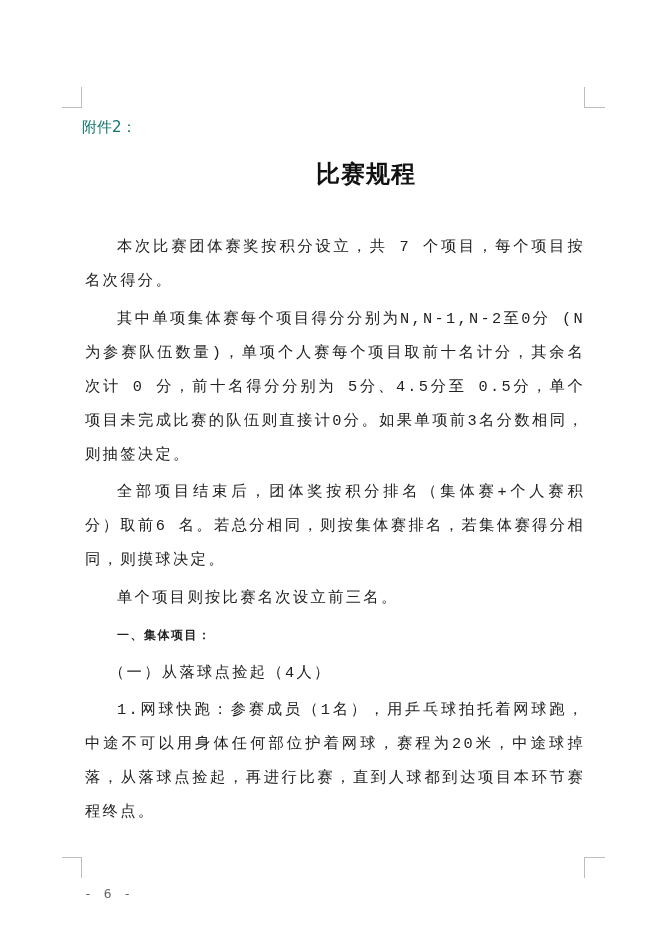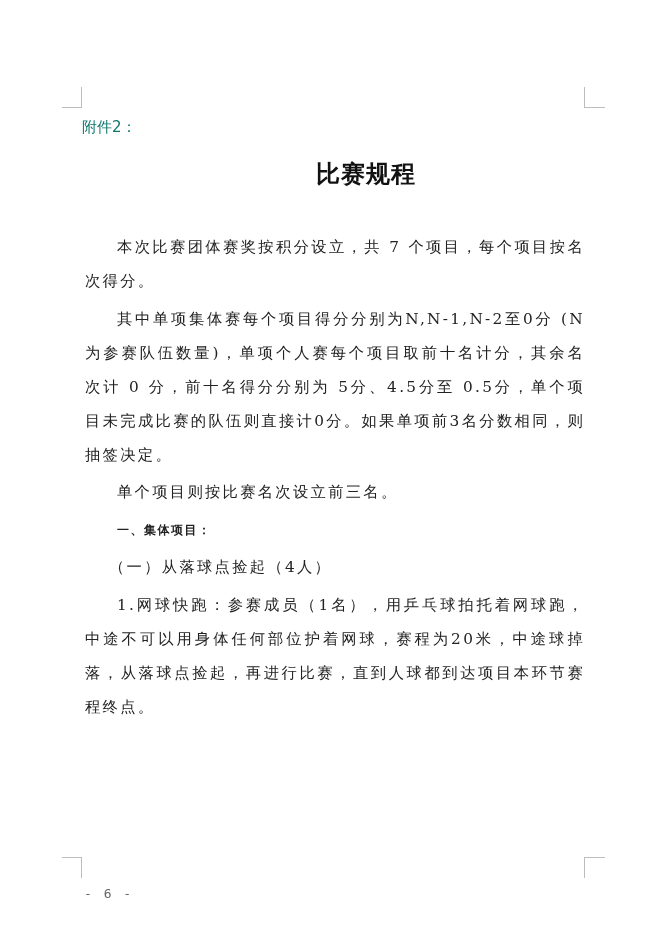--- a/index.html
+++ b/index.html
@@ -8,39 +8,40 @@
   .corner { position:absolute; border-color:#bdbdbd; border-style:solid; border-width:0; }
   .c-tl { left:62px; top:87px; width:19px; height:20px; border-right-width:1px; border-bottom-width:1px; }
   .c-tr { left:584px; top:87px; width:20px; height:20px; border-left-width:1px; border-bottom-width:1px; }
   .c-bl { left:62px; top:857px; width:19px; height:20px; border-right-width:1px; border-top-width:1px; }
   .c-br { left:584px; top:857px; width:20px; height:20px; border-left-width:1px; border-top-width:1px; }
   .attach { position:absolute; left:82px; top:118px; font-family:"DejaVu Sans","Liberation Sans",sans-serif;
             font-size:15px; color:#0f766e; }
   .title { position:absolute; left:0; width:668px; top:158px; text-align:center;
            font-family:"DejaVu Serif","Liberation Serif",serif; font-weight:bold; font-size:24px; color:#111; letter-spacing:1px;padding-left:32px; }
   .body { position:absolute; left:85px; width:500px; top:230px; }
-  .p { font-size:15.3px; line-height:34px; letter-spacing:2.3px; text-align:justify; margin:0 0 3.5px 0; color:#222; }
+  .p { font-size:15.3px; line-height:34px; letter-spacing:2.3px; text-align:justify; margin:0 0 3.5px 0; color:#222;font-family:Liberation Mono, monospace; }
   .p.ind { text-indent:32px; }
   .h1 { font-family:"DejaVu Sans","Liberation Sans",sans-serif; font-weight:bold; font-size:12px; letter-spacing:1.5px; }
   .pagenum { position:absolute; left:84px; top:886px; font-family:"DejaVu Sans Mono","Liberation Mono",monospace;
              font-size:13px; color:#666; letter-spacing:2px; }
 </style>
 </head>
 <body>
 
 <div class="corner c-tl"></div>
 <div class="corner c-tr"></div>
 <div class="corner c-bl"></div>
 <div class="corner c-br"></div>
 
 <div class="attach">附件2：</div>
 <div class="title">比赛规程</div>
 
 <div class="body">
   <p class="p ind">本次比赛团体赛奖按积分设立，共 7 个项目，每个项目按名次得分。</p>
   <p class="p ind">其中单项集体赛每个项目得分分别为N,N-1,N-2至0分 (N 为参赛队伍数量)，单项个人赛每个项目取前十名计分，其余名次计 0 分，前十名得分分别为 5分、4.5分至 0.5分，单个项目未完成比赛的队伍则直接计0分。如果单项前3名分数相同，则抽签决定。</p>
+  <p class="p ind">全部项目结束后，团体奖按积分排名（集体赛+个人赛积分）取前6 名。若总分相同，则按集体赛排名，若集体赛得分相同，则摸球决定。</p>
   <p class="p ind">单个项目则按比赛名次设立前三名。</p>
   <p class="p ind h1">一、集体项目：</p>
   <p class="p ind" style="text-indent:24px">（一）从落球点捡起（4人）</p>
   <p class="p ind">1.网球快跑：参赛成员（1名），用乒乓球拍托着网球跑，中途不可以用身体任何部位护着网球，赛程为20米，中途球掉落，从落球点捡起，再进行比赛，直到人球都到达项目本环节赛程终点。</p>
 </div>
 
 <div class="pagenum">- 6 -</div>
 
 </body></html>

